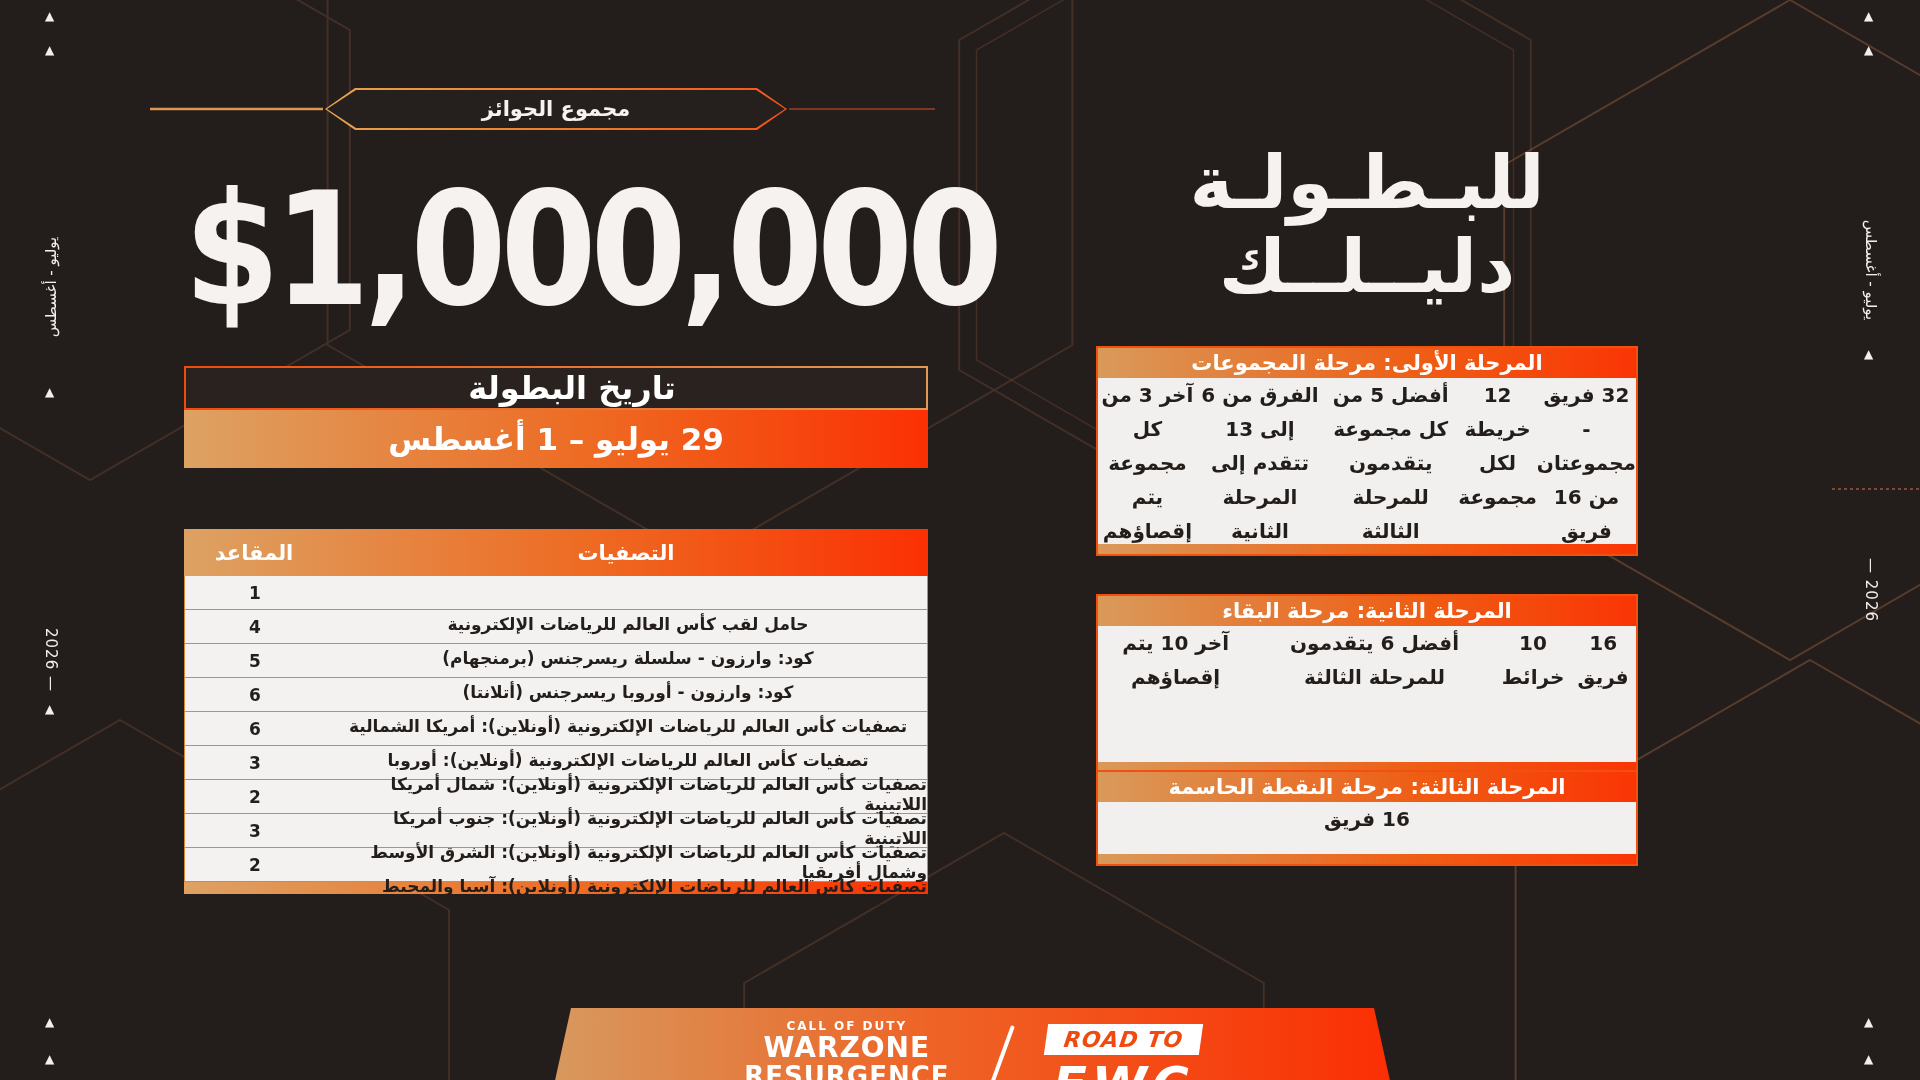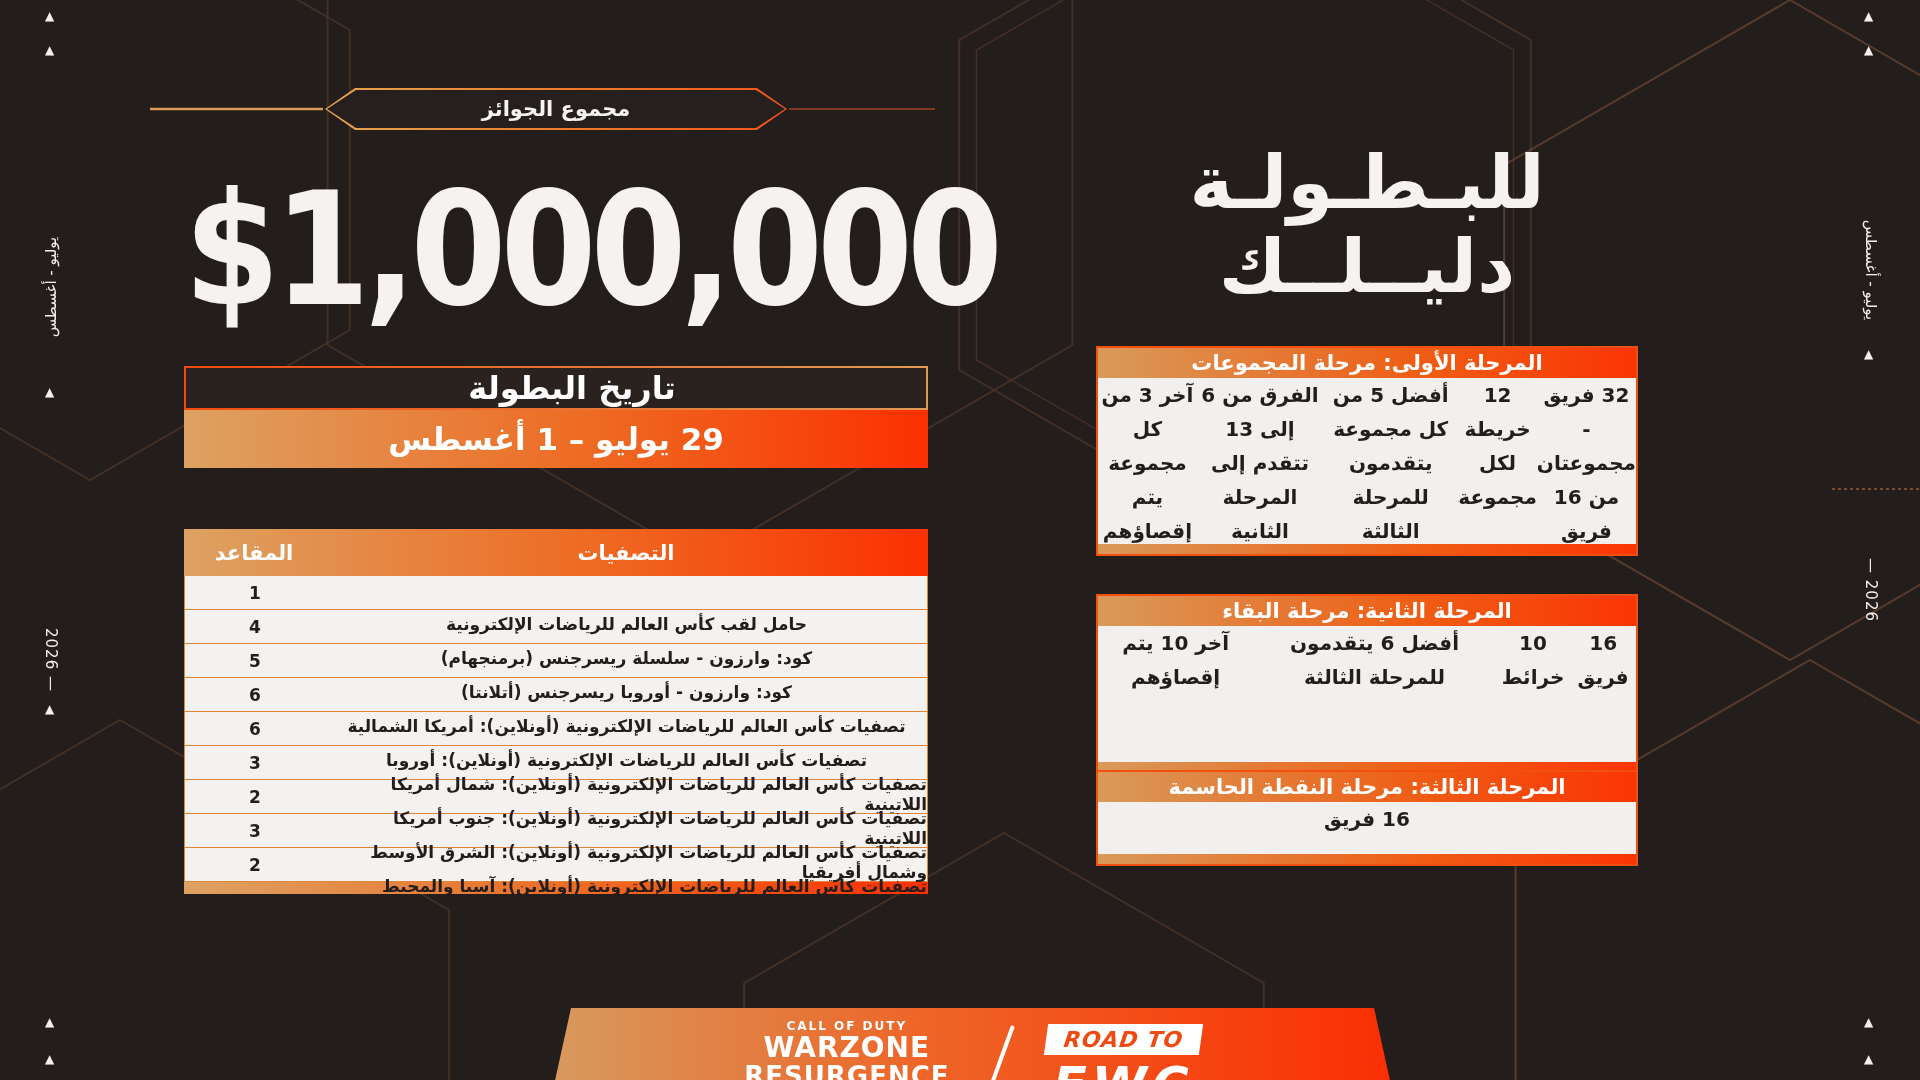--- a/index.html
+++ b/index.html
@@ -37,21 +37,21 @@
 
   
   .qtable{position:absolute;left:184px;top:529px;width:744px;}
   .t-head{height:47px;background:linear-gradient(90deg,#dda263,#ee6a22 55%,#fb3003);
     display:flex;align-items:center;color:#fff;font-size:21px;font-weight:bold;}
   .t-body{border:1px solid #df8536;border-top:0;box-sizing:border-box;}
   .t-row{display:flex;height:33px;background:#f4f2f0;border-top:1px solid #df8536;}
   .t-row:first-child{border-top:0;}
   .t-cell{display:flex;align-items:center;justify-content:center;color:#241e1b;
     font-size:17px;font-weight:bold;}
-  .cell-q{flex:1;border-left:1px solid #8b5cf6;margin-top:48px;}
+  .cell-q{flex:1;border-left:4px solid #8b5cf6;margin-top:48px;}
   .cell-s{width:140px;}
   .head-q{flex:1;text-align:center;}
   .head-s{width:140px;text-align:center;}
   .t-strip{height:12px;background:linear-gradient(90deg,#dda263,#ee6a22 55%,#fb3003);}
 
   
   .guide{position:absolute;left:1086px;top:140px;width:562px;text-align:center;color:#f5f2ef;
     font-weight:800;}
   .guide .gl{font-size:74px;line-height:84px;letter-spacing:2px;}
 

